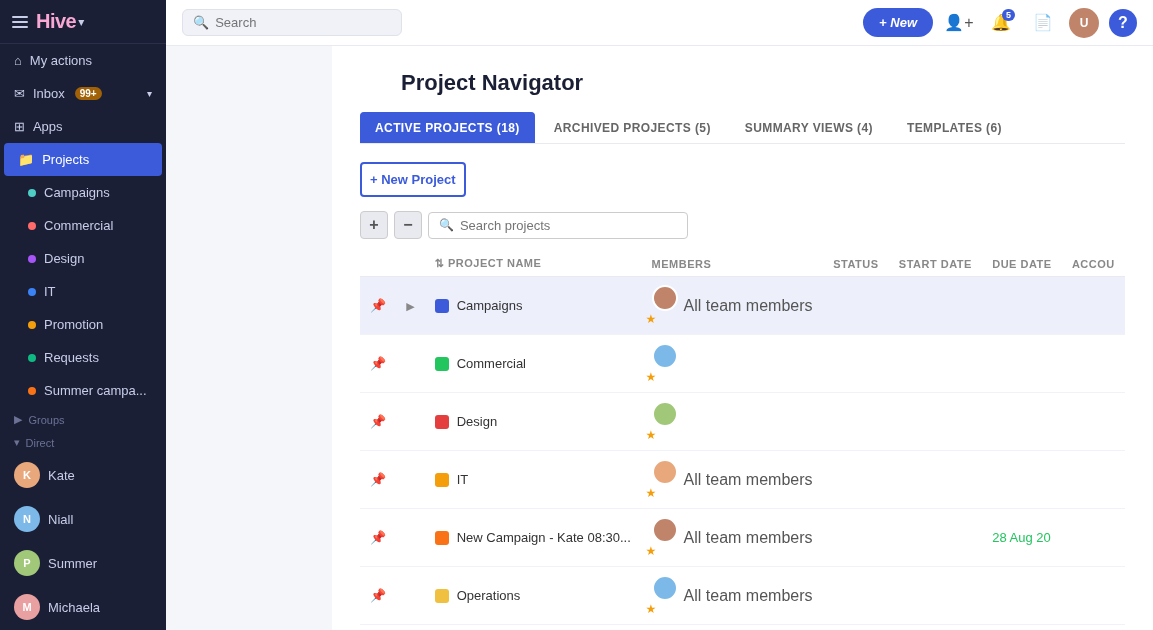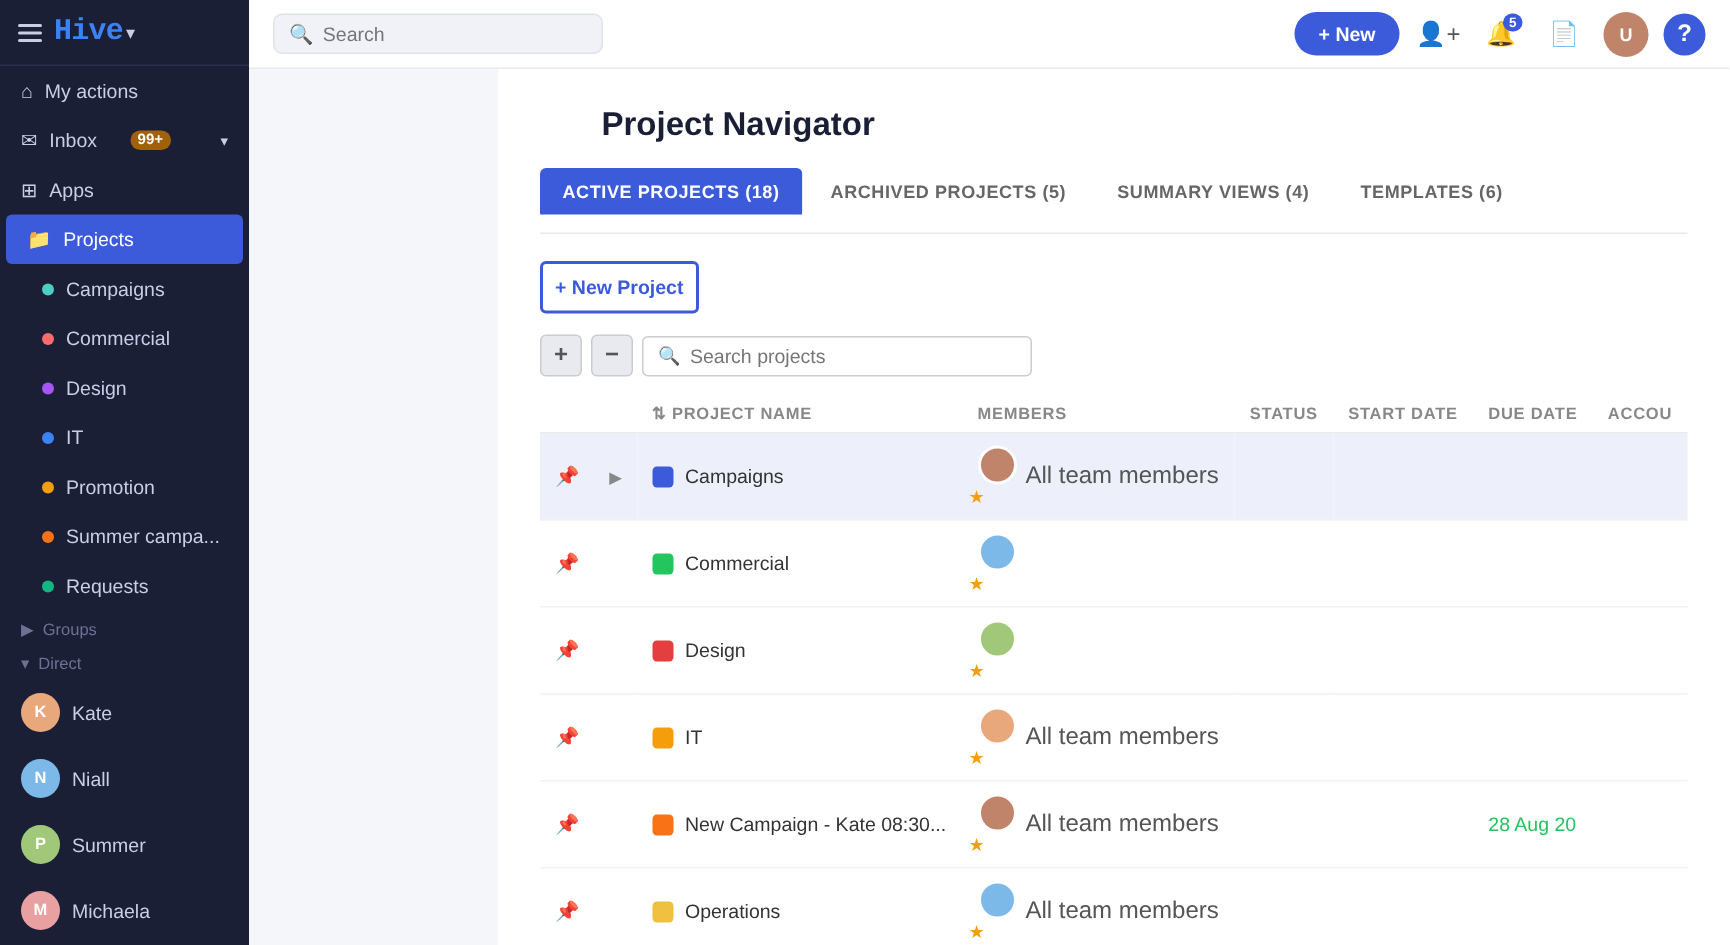--- a/index.html
+++ b/index.html
@@ -18,42 +18,42 @@
     }
     #sidebar-header {
       display: flex;
       align-items: center;
       padding: 10px 12px;
       background: #1a1f36;
       border-bottom: 1px solid #2a2f4a;
     }
     .hamburger-icon { margin-right: 8px; display: flex; flex-direction: column; gap: 3px; cursor: pointer; }
     .hamburger-icon span { display: block; width: 16px; height: 2px; background: #c8cde8; border-radius: 1px; }
-    .sidebar-logo { font-size: 20px; font-weight: 700; color: #3b82f6; letter-spacing: -0.5px; font-family: Liberation Mono, monospace; }
+    .sidebar-logo { font-size: 20px; font-weight: 700; color: #f9a8d4; letter-spacing: -0.5px; }
     .sidebar-logo-caret { color: #c8cde8; font-size: 12px; margin-left: 2px; }
 
     .sidebar-item {
       display: flex;
       align-items: center;
       padding: 9px 14px;
       cursor: pointer;
       color: #c8cde8;
       font-size: 13px;
       gap: 8px;
       position: relative;
     }
     .sidebar-item.active { background: #3b5bdb; color: #fff; border-radius: 4px; margin: 0 4px; }
     .sidebar-item .badge {
       background: #a16207;
       color: #fff;
       font-size: 10px;
       font-weight: 700;
       border-radius: 10px;
       padding: 1px 5px;
-      margin-left: 14px;
+      margin-left: 2px;
       text-align: right;
     }
     .sidebar-item .dot {
       width: 8px; height: 8px; border-radius: 50%; flex-shrink: 0;
     }
     .sidebar-item .chevron { margin-left: auto; font-size: 10px; }
     .sidebar-section-label {
       padding: 6px 14px 4px;
       font-size: 11px;
       color: #6b7294;
@@ -106,20 +106,21 @@
       color: #fff;
       border: none;
       border-radius: 20px;
       padding: 7px 16px;
       font-size: 13px;
       font-weight: 600;
       cursor: pointer;
       display: flex;
       align-items: center;
       gap: 5px;
+      font-style: italic;
     }
     .topbar-icon-btn {
       width: 32px; height: 32px; border-radius: 50%;
       display: flex; align-items: center; justify-content: center;
       background: transparent; border: none; cursor: pointer;
       color: #555; font-size: 16px; position: relative;
     }
     .topbar-icon-btn .notif-badge {
       position: absolute; top: 2px; right: 2px;
       background: #3b5bdb; color: #fff; font-size: 9px;
@@ -136,21 +137,21 @@
       margin-left: 166px;
       margin-top: 46px;
       flex: 1;
       overflow-y: auto;
       background: #fff;
       padding: 24px 28px;
     }
     .page-title { font-size: 22px; font-weight: 600; color: #1a1f36; margin-bottom: 16px; margin-left: 41px; }
 
     
-    .tabs { display: flex; gap: 4px; margin-bottom: 18px; border-bottom: 1px solid #e8eaf0; padding-bottom: 12px; }
+    .tabs { display: flex; gap: 4px; margin-bottom: 18px; border-bottom: 1px solid #e8eaf0; padding-bottom: 0; }
     .tab {
       padding: 8px 14px;
       font-size: 12px;
       font-weight: 600;
       color: #666;
       cursor: pointer;
       border-radius: 4px 4px 0 0;
       border: 1px solid transparent;
       border-bottom: none;
       text-transform: uppercase;
@@ -279,26 +280,26 @@
   </div>
   <div class="sidebar-item" style="padding-left:28px;">
     <span class="dot" style="background:#3b82f6;"></span>
     <span>IT</span>
   </div>
   <div class="sidebar-item" style="padding-left:28px;">
     <span class="dot" style="background:#f59e0b;"></span>
     <span>Promotion</span>
   </div>
   <div class="sidebar-item" style="padding-left:28px;">
+    <span class="dot" style="background:#10b981;"></span>
+    <span>Requests</span>
+  </div>
+  <div class="sidebar-item" style="padding-left:28px;">
     <span class="dot" style="background:#f97316;"></span>
     <span>Summer campa...</span>
-  </div>
-  <div class="sidebar-item" style="padding-left:28px;">
-    <span class="dot" style="background:#10b981;"></span>
-    <span>Requests</span>
   </div>
 
   <div class="sidebar-section-label">
     <span>▶</span>
     <span>Groups</span>
   </div>
 
   <div class="sidebar-section-label">
     <span>▾</span>
     <span>Direct</span>

